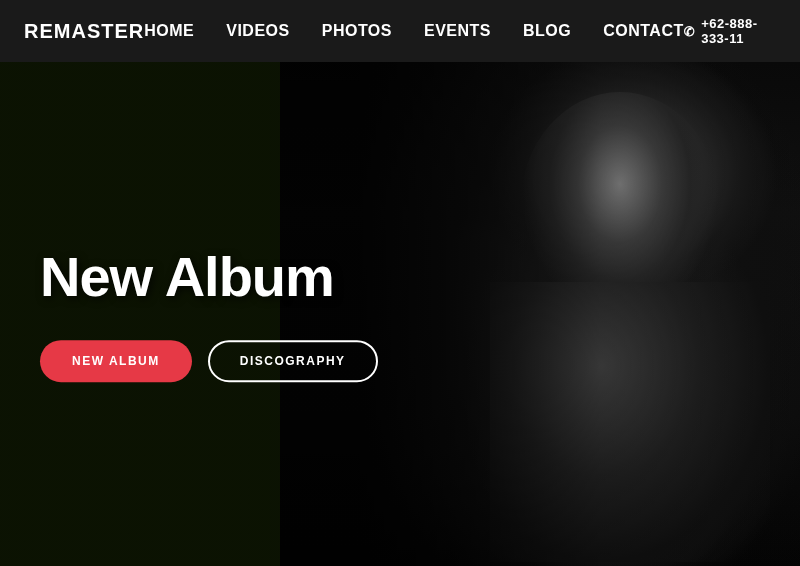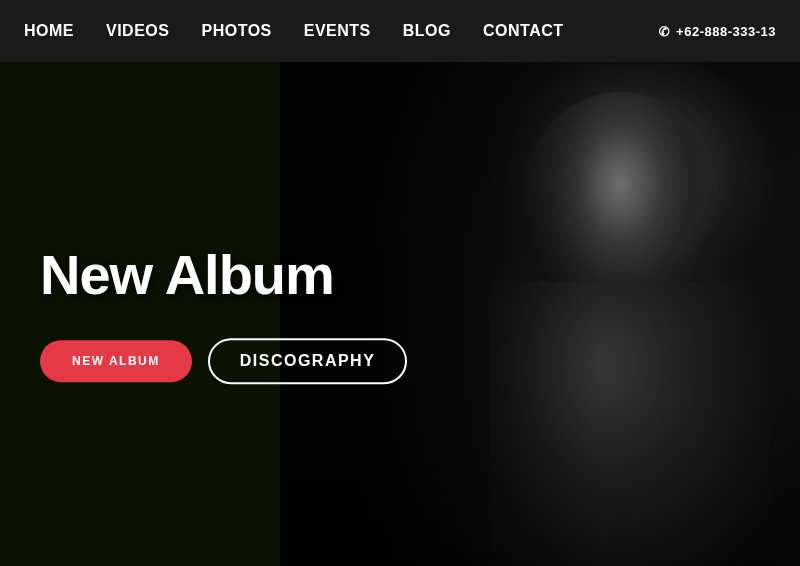--- a/index.html
+++ b/index.html
@@ -157,44 +157,45 @@
       text-transform: uppercase;
       cursor: pointer;
     }
 
     .btn-discography {
       background: transparent;
       color: #fff;
       border: 2px solid #fff;
       border-radius: 30px;
       padding: 12px 30px;
-      font-size: 16px;
+      font-size: 12px;
       font-weight: 800;
       letter-spacing: 1.5px;
       text-transform: uppercase;
       cursor: pointer;
     }
   </style>
 </head>
 <body>
 
 <nav>
+  <div class="nav-logo">REMASTER</div>
 
   <ul class="nav-links">
     <li><a>HOME</a></li>
     <li><a>VIDEOS</a></li>
     <li><a>PHOTOS</a></li>
     <li><a>EVENTS</a></li>
     <li><a>BLOG</a></li>
     <li><a>CONTACT</a></li>
   </ul>
 
   <div class="nav-phone">
     <span>✆</span>
-    <span>+62-888-333-13</span>
+    <span>+62-888-333-11</span>
   </div>
 </nav>
 
 <section class="hero">
   <div class="hero-photo"></div>
 
   <div class="hero-content">
     <h1 class="hero-title">
       <span>New Album</span><br>
     </h1>

